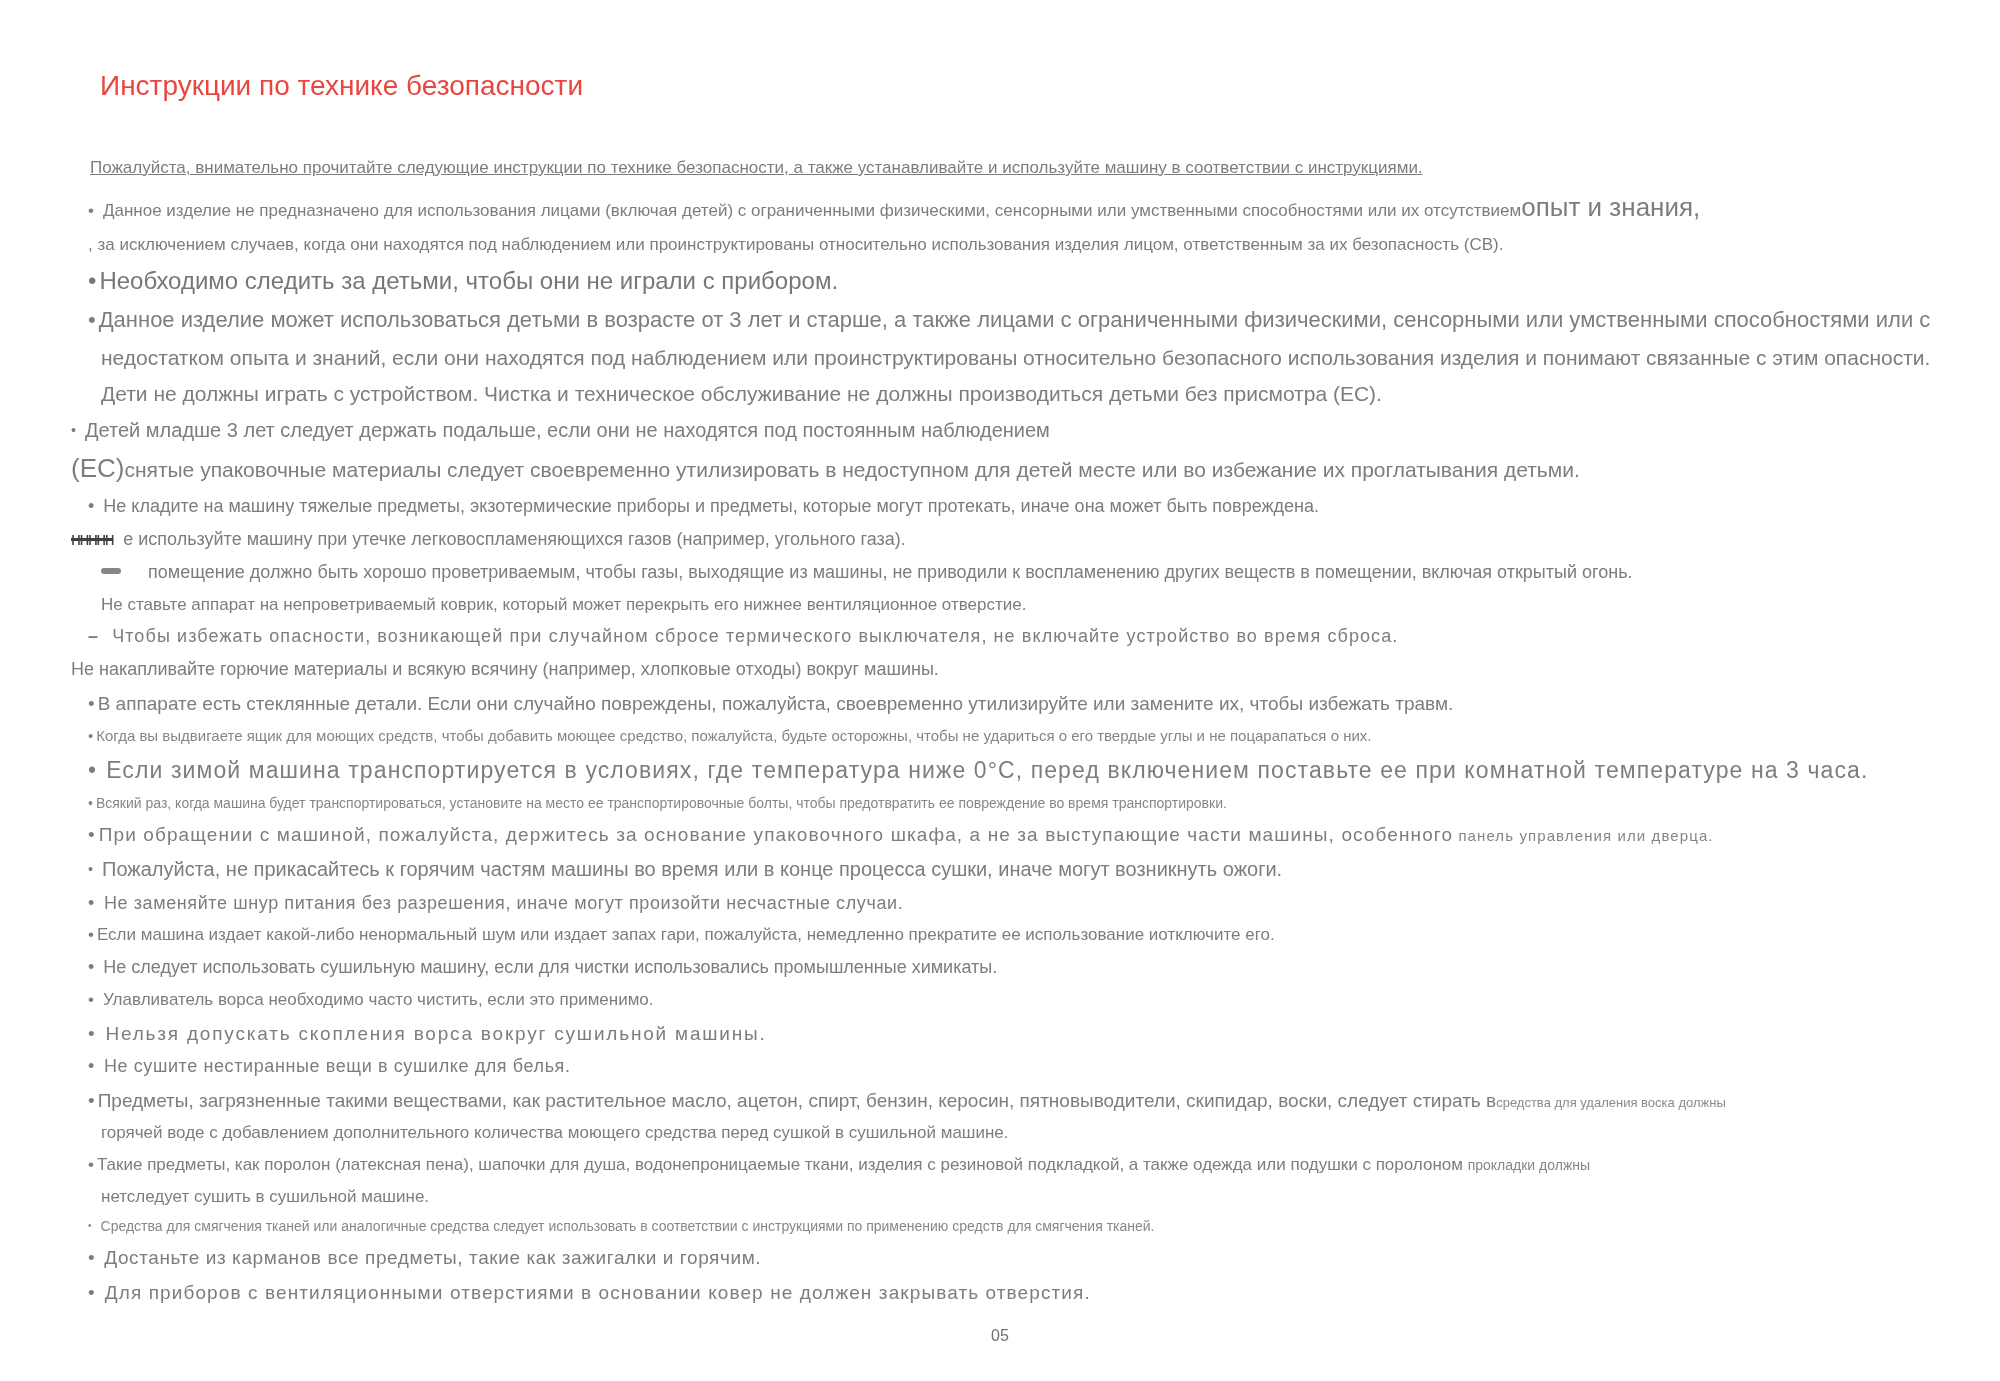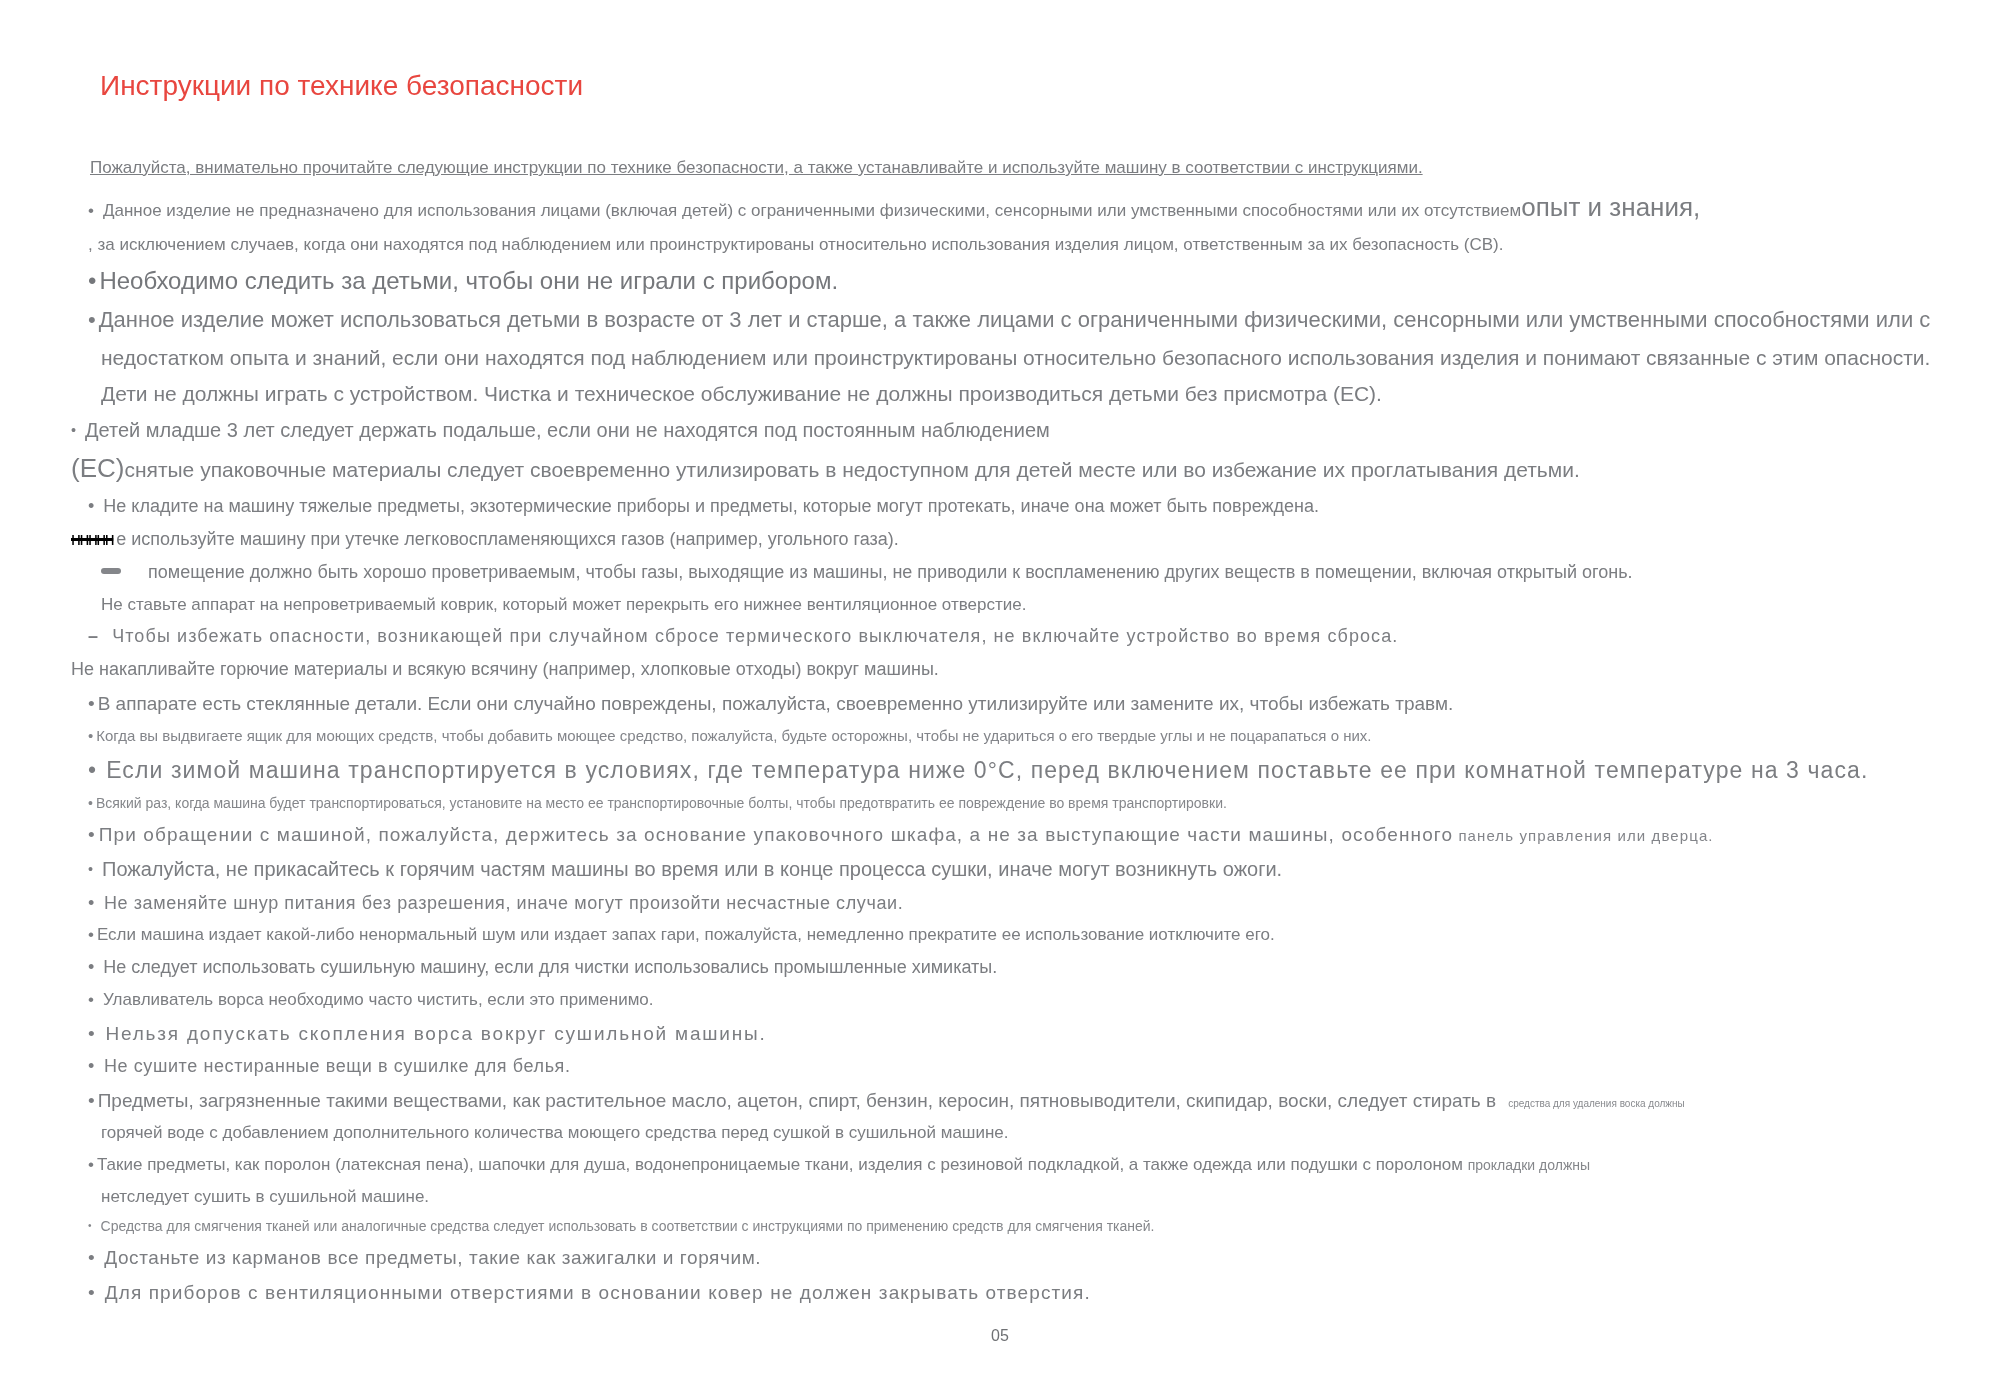--- a/index.html
+++ b/index.html
@@ -9,21 +9,21 @@
     color:#7b7d81;
   }
   .content{padding:70px 50px 0 88px;}
   .title{
     font-size:28px;font-weight:400;color:#e8463f;
     margin:0 0 0 12px;white-space:nowrap;
   }
   .intro{font-size:17px;margin:56px 0 14px 2px;white-space:nowrap;text-decoration:underline;}
   .line{white-space:nowrap;margin-bottom:11px;line-height:1.22;}
   
-  .s13{font-size:10px;color:#888a8e;padding-left:12px;}
+  .s13{font-size:13px;color:#888a8e;}
   .s14{font-size:14px;color:#85878b;}
   .s15{font-size:15px;color:#83858a;}
   .s17{font-size:17px;}
   .s18{font-size:18px;}
   .s19{font-size:19px;}
   .s20{font-size:20px;}
   .s21{font-size:21px;}
   .s22{font-size:22px;}
   .s23{font-size:23px;}
   .s24{font-size:24px;color:#75777b;}
@@ -39,21 +39,21 @@
   
   .bl{display:inline-block;}
   .bl-dot{margin-right:9px;}
   .bl-dot-tight{margin-right:3px;}
   .bl-dot-sm{margin-right:9px;font-size:.72em;vertical-align:2px;}
   .bl-dash{margin-right:13px;font-weight:bold;}
   .bl-boldash{width:20px;height:6px;background:#84868a;border-radius:3px;margin-right:27px;vertical-align:4px;}
   
   .strike{
     text-decoration:line-through;text-decoration-thickness:3px;
-    color:#000000;letter-spacing:-1.5px;margin-right:3px;
+    color:#404040;letter-spacing:-1.5px;margin-right:10px;
   }
   .page-num{
     position:absolute;left:0;right:0;bottom:36px;text-align:center;
     font-size:16px;color:#6f7174;
   }
 </style>
 </head>
 <body>
 
 <div class="content">

